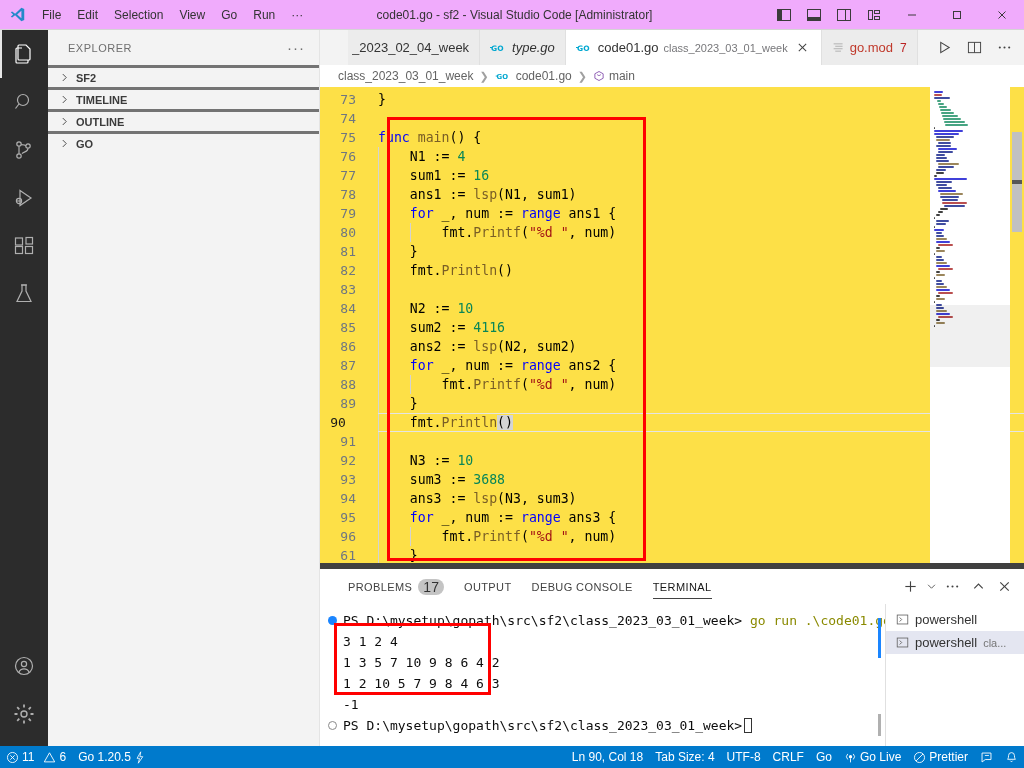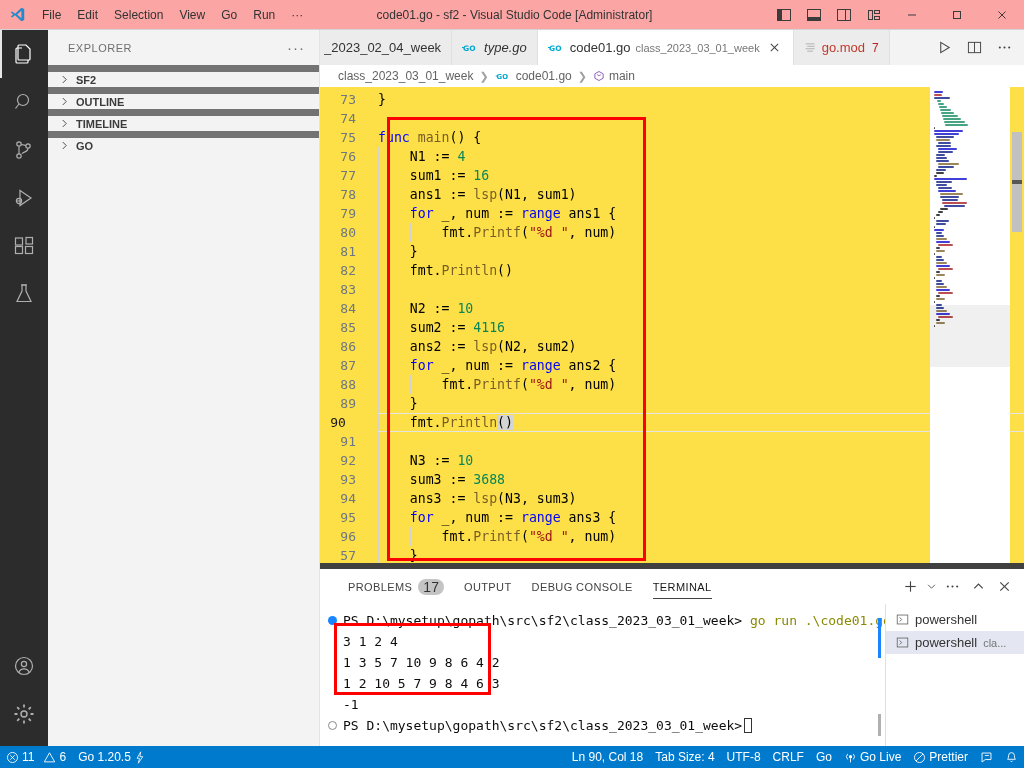--- a/index.html
+++ b/index.html
@@ -7,21 +7,21 @@
     width: 1024px; height: 768px;
     overflow: hidden;
     font-family: "Liberation Sans", sans-serif;
     background: #ffffff;
     -webkit-font-smoothing: antialiased;
   }
   #app { position: relative; width: 1024px; height: 768px; display: flex; flex-direction: column; }
 
   
   .titlebar {
-    height: 30px; background: #fca5a5; display: flex; align-items: center;
+    height: 30px; background: #f0abfc; display: flex; align-items: center;
     flex: 0 0 30px; position: relative; border-bottom: 1px solid #d4d4d4;
   }
   .tb-logo { width: 34px; display: flex; align-items: center; justify-content: center; }
   .tb-menu { display: flex; align-items: center; gap: 0px; }
   .tb-menu-item {
     font-size: 12px; color: #333333; padding: 3px 8px; line-height: 14px; cursor: default;
   }
   .tb-title {
     position: absolute; left: 5px; right: 0; text-align: center;
     font-size: 12px; color: #333333; pointer-events: none;
@@ -55,21 +55,21 @@
   .sidebar { width: 272px; flex: 0 0 272px; background: #f3f3f3; display: flex; flex-direction: column;
              border-right: 1px solid #e4e4e4; }
   .sb-header {
     height: 35px; display: flex; align-items: center; padding: 0 8px 0 20px;
     font-size: 11px; letter-spacing: .5px; color: #6f6f6f; text-transform: uppercase;
   }
   .sb-header .dots { margin-left: auto; color: #6f6f6f; font-size: 15px; letter-spacing:1px; cursor: pointer; padding: 0 6px;}
   .sb-section {
     height: 22px; display: flex; align-items: center; gap: 4px; padding-left: 8px;
     font-size: 11px; font-weight: bold; color: #3b3b3b; cursor: pointer;
-    border-top: 7px solid #737373;
+    border-top: 3px solid #737373;
   }
   .sb-section:first-of-type { border-top: none; }
   .sb-section .chev { width: 16px; display:flex; align-items:center; justify-content:center; }
   .sb-fill { flex: 1 1 auto; }
 
   
   .editor-region { flex: 1 1 auto; display: flex; flex-direction: column; min-width: 0; background: #ffffff; }
 
   .tabs-row { height: 35px; display: flex; background: #f3f3f3; flex: 0 0 35px; align-items: stretch; }
   .tab {
@@ -335,45 +335,45 @@
             </svg>
         </span>
         <span>SF2</span>
       </div>
       <div class="sb-section">
         <span class="chev">
           <svg width="11" height="11" viewBox="0 0 16 16">
               <path d="M5.5 3 10.5 8 5.5 13" fill="none" stroke="#3b3b3b" stroke-width="1.3"></path>
             </svg>
         </span>
-        <span>OUTLINE</span>
+        <span>TIMELINE</span>
       </div>
       <div class="sb-section">
         <span class="chev">
           <svg width="11" height="11" viewBox="0 0 16 16">
               <path d="M5.5 3 10.5 8 5.5 13" fill="none" stroke="#3b3b3b" stroke-width="1.3"></path>
             </svg>
         </span>
-        <span>TIMELINE</span>
+        <span>OUTLINE</span>
       </div>
       <div class="sb-section">
         <span class="chev">
           <svg width="11" height="11" viewBox="0 0 16 16">
               <path d="M5.5 3 10.5 8 5.5 13" fill="none" stroke="#3b3b3b" stroke-width="1.3"></path>
             </svg>
         </span>
         <span>GO</span>
       </div>
       <div class="sb-fill"></div>
     </div>
 
     <div class="editor-region">
 
       <div class="tabs-row">
-        <div class="tab" style="padding-left:4px;">
+        <div class="tab" style="padding-left:4px;margin-left:28px;">
           <span class="tab-label">_2023_02_04_week</span>
         </div>
         <div class="tab italic">
           <span>
             <svg width="17" height="12" viewBox="0 0 34 24">
                 <text x="2" y="17" font-family="DejaVu Sans" font-size="15" font-weight="bold" fill="#00a7d0">GO</text>
                 <line x1="0" y1="11" x2="4" y2="11" stroke="#00a7d0" stroke-width="2"></line>
               </svg>
           </span>
           <span class="tab-label">type.go</span>
@@ -473,21 +473,21 @@
             <div class="ln">87</div>
             <div class="ln">88</div>
             <div class="ln">89</div>
             <div class="ln current">90</div>
             <div class="ln">91</div>
             <div class="ln">92</div>
             <div class="ln">93</div>
             <div class="ln">94</div>
             <div class="ln">95</div>
             <div class="ln">96</div>
-            <div class="ln">57</div>
+            <div class="ln">61</div>
           </div>
         <div class="code-lines" id="codelines"><div class="cl"><span class="pun">}</span></div><div class="cl">&nbsp;</div><div class="cl"><span class="kw">func </span><span class="fn">main</span><span class="pun">() {</span></div><div class="cl"><span class="indent-guide" style="left: 0px;"></span><span class="pun">    N1 := </span><span class="num">4</span></div><div class="cl"><span class="indent-guide" style="left: 0px;"></span><span class="pun">    sum1 := </span><span class="num">16</span></div><div class="cl"><span class="indent-guide" style="left: 0px;"></span><span class="pun">    ans1 := </span><span class="fn">lsp</span><span class="pun">(N1, sum1)</span></div><div class="cl"><span class="indent-guide" style="left: 0px;"></span><span class="pun">    </span><span class="kw">for</span><span class="pun"> _, num := </span><span class="kw">range</span><span class="pun"> ans1 {</span></div><div class="cl"><span class="indent-guide" style="left: 0px;"></span><span class="indent-guide" style="left: 31.72px;"></span><span class="pun">        fmt.</span><span class="fn">Printf</span><span class="pun">(</span><span class="str">"%d "</span><span class="pun">, num)</span></div><div class="cl"><span class="indent-guide" style="left: 0px;"></span><span class="pun">    }</span></div><div class="cl"><span class="indent-guide" style="left: 0px;"></span><span class="pun">    fmt.</span><span class="fn">Println</span><span class="pun">()</span></div><div class="cl"><span class="indent-guide" style="left: 0px;"></span>&nbsp;</div><div class="cl"><span class="indent-guide" style="left: 0px;"></span><span class="pun">    N2 := </span><span class="num">10</span></div><div class="cl"><span class="indent-guide" style="left: 0px;"></span><span class="pun">    sum2 := </span><span class="num">4116</span></div><div class="cl"><span class="indent-guide" style="left: 0px;"></span><span class="pun">    ans2 := </span><span class="fn">lsp</span><span class="pun">(N2, sum2)</span></div><div class="cl"><span class="indent-guide" style="left: 0px;"></span><span class="pun">    </span><span class="kw">for</span><span class="pun"> _, num := </span><span class="kw">range</span><span class="pun"> ans2 {</span></div><div class="cl"><span class="indent-guide" style="left: 0px;"></span><span class="indent-guide" style="left: 31.72px;"></span><span class="pun">        fmt.</span><span class="fn">Printf</span><span class="pun">(</span><span class="str">"%d "</span><span class="pun">, num)</span></div><div class="cl"><span class="indent-guide" style="left: 0px;"></span><span class="pun">    }</span></div><div class="cl current-line"><span class="indent-guide" style="left: 0px;"></span><span class="pun">    fmt.</span><span class="fn">Println</span><span class="cursor-sel">()</span></div><div class="cl"><span class="indent-guide" style="left: 0px;"></span>&nbsp;</div><div class="cl"><span class="indent-guide" style="left: 0px;"></span><span class="pun">    N3 := </span><span class="num">10</span></div><div class="cl"><span class="indent-guide" style="left: 0px;"></span><span class="pun">    sum3 := </span><span class="num">3688</span></div><div class="cl"><span class="indent-guide" style="left: 0px;"></span><span class="pun">    ans3 := </span><span class="fn">lsp</span><span class="pun">(N3, sum3)</span></div><div class="cl"><span class="indent-guide" style="left: 0px;"></span><span class="pun">    </span><span class="kw">for</span><span class="pun"> _, num := </span><span class="kw">range</span><span class="pun"> ans3 {</span></div><div class="cl"><span class="indent-guide" style="left: 0px;"></span><span class="indent-guide" style="left: 31.72px;"></span><span class="pun">        fmt.</span><span class="fn">Printf</span><span class="pun">(</span><span class="str">"%d "</span><span class="pun">, num)</span></div><div class="cl"><span class="indent-guide" style="left: 0px;"></span><span class="pun">    }</span></div></div>
         <div class="minimap" id="minimap">
             <div class="mm-line" style="margin-left: 4px; width: 8.75px; background: rgb(0, 0, 204); opacity: 0.75;"></div>
             <div class="mm-line" style="margin-left: 4px; width: 8.125px; background: rgb(163, 21, 21); opacity: 0.75;"></div>
             <div class="mm-line" style="margin-left: 4px; width: 16.25px; background: rgb(0, 16, 128); opacity: 0.75;"></div>
             <div class="mm-line" style="margin-left: 7px; width: 3.75px; background: rgb(9, 134, 88); opacity: 0.75;"></div>
             <div class="mm-line" style="margin-left: 8px; width: 5.625px; background: rgb(9, 134, 88); opacity: 0.75;"></div>
             <div class="mm-line" style="margin-left: 9px; width: 8.125px; background: rgb(9, 134, 88); opacity: 0.75;"></div>
             <div class="mm-line" style="margin-left: 10px; width: 10.625px; background: rgb(9, 134, 88); opacity: 0.75;"></div>

